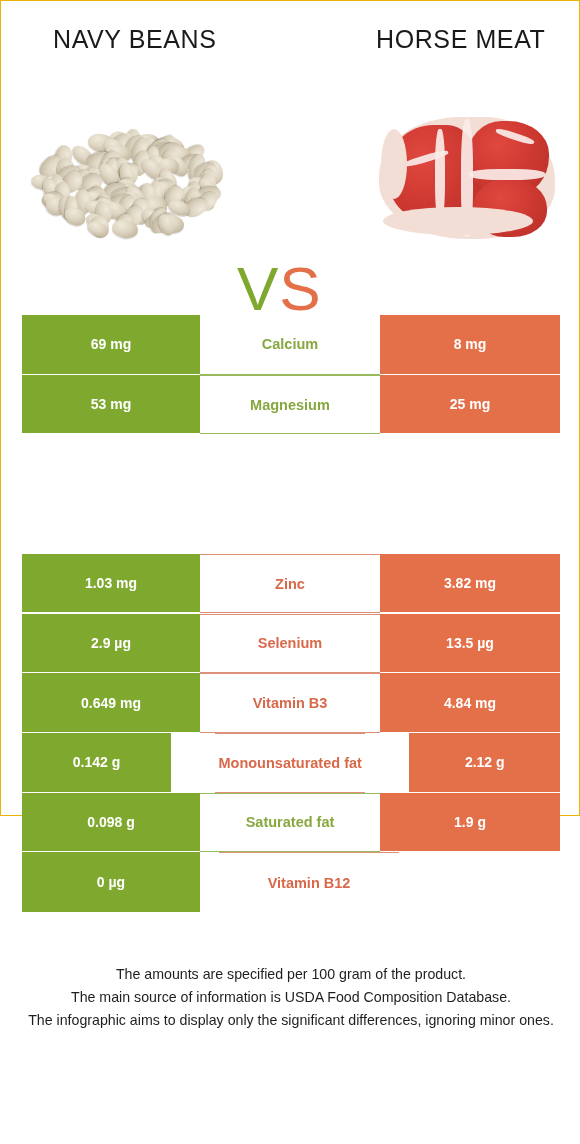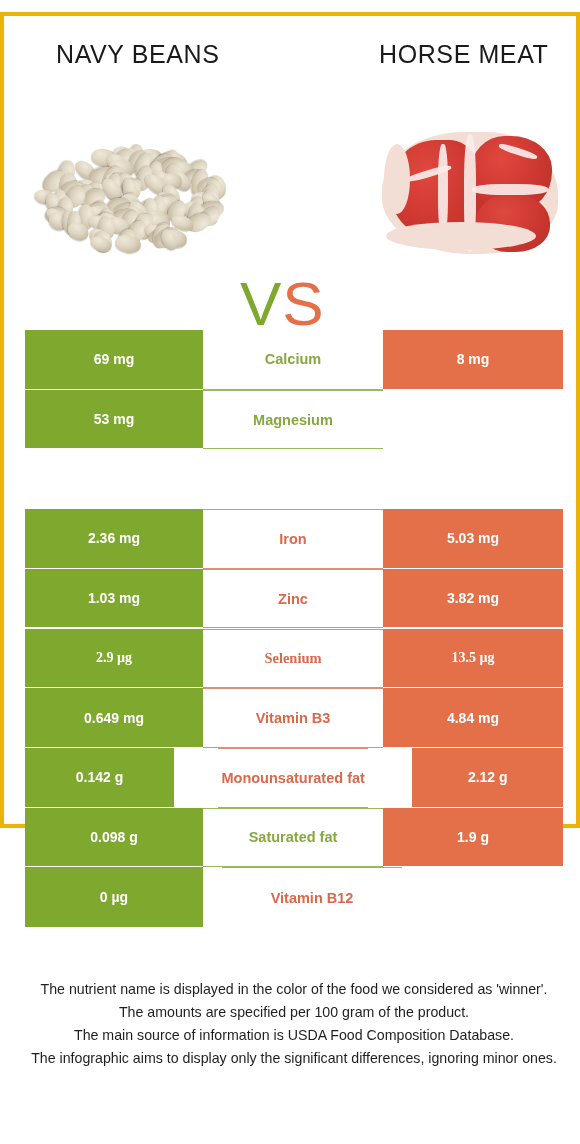--- a/index.html
+++ b/index.html
@@ -10,25 +10,25 @@
   body {
     width: 580px;
     height: 1144px;
     font-family: "Liberation Sans", sans-serif;
     color: #222222;
     position: relative;
     overflow: hidden;
   }
   .page {
     position: absolute;
-    left: 0; top: 12px;
+    left: 0; top: 0;
     width: 580px;
     height: 816px;
     box-sizing: border-box;
-    border: 4px solid #eab308;
+    border: 1px solid #eab308;
     background: #ffffff;
   }
 
   
   .titles {
     position: absolute;
     left: 0; top: 22px;
     width: 580px;
     height: 46px;
   }
@@ -349,32 +349,28 @@
 
   <div class="table" id="comparison-table">
       <div class="row" style="top: 0px; height: 59.7px;">
         <div class="cell cell-left">69 mg</div>
         <div class="cell cell-mid mid-green">Calcium</div>
         <div class="cell cell-right">8 mg</div>
       </div>
       <div class="row" style="top: 59.7px; height: 59.7px;">
         <div class="cell cell-left">53 mg</div>
         <div class="cell cell-mid mid-green">Magnesium</div>
-      </div>
-      <div class="row" style="top: 179.1px; height: 59.7px;">
-        <div class="cell cell-left">2.36 mg</div>
-        <div class="cell cell-mid mid-orange">Iron</div>
-        <div class="cell cell-right">5.03 mg</div>
+        <div class="cell cell-right">25 mg</div>
       </div>
       <div class="row" style="top: 238.8px; height: 59.7px;">
         <div class="cell cell-left">1.03 mg</div>
         <div class="cell cell-mid mid-orange">Zinc</div>
         <div class="cell cell-right">3.82 mg</div>
       </div>
-      <div class="row" style="top: 298.5px; height: 59.7px; font-family: Liberation Serif, serif;">
+      <div class="row" style="top: 298.5px; height: 59.7px;">
         <div class="cell cell-left">2.9 µg</div>
         <div class="cell cell-mid mid-orange">Selenium</div>
         <div class="cell cell-right">13.5 µg</div>
       </div>
       <div class="row" style="top: 358.2px; height: 59.7px;">
         <div class="cell cell-left">0.649 mg</div>
         <div class="cell cell-mid mid-orange">Vitamin B3</div>
         <div class="cell cell-right">4.84 mg</div>
       </div>
       <div class="row" style="top: 417.9px; height: 59.7px; gap: 44px;">
@@ -387,19 +383,18 @@
         <div class="cell cell-mid mid-green">Saturated fat</div>
         <div class="cell cell-right">1.9 g</div>
       </div>
       <div class="row" style="top: 537.3px; height: 59.7px; gap: 19px;">
         <div class="cell cell-left">0 µg</div>
         <div class="cell cell-mid mid-orange">Vitamin B12</div>
       </div>
     </div>
 
   <div class="footer">
-    <p>The nutrient name is displayed in the color of the food we considered as 'winner'.</p>
     <p>The amounts are specified per 100 gram of the product.</p>
     <p>The main source of information is USDA Food Composition Database.</p>
     <p>The infographic aims to display only the significant differences, ignoring minor ones.</p>
   </div>
 
 </div>
 
 </body></html>

